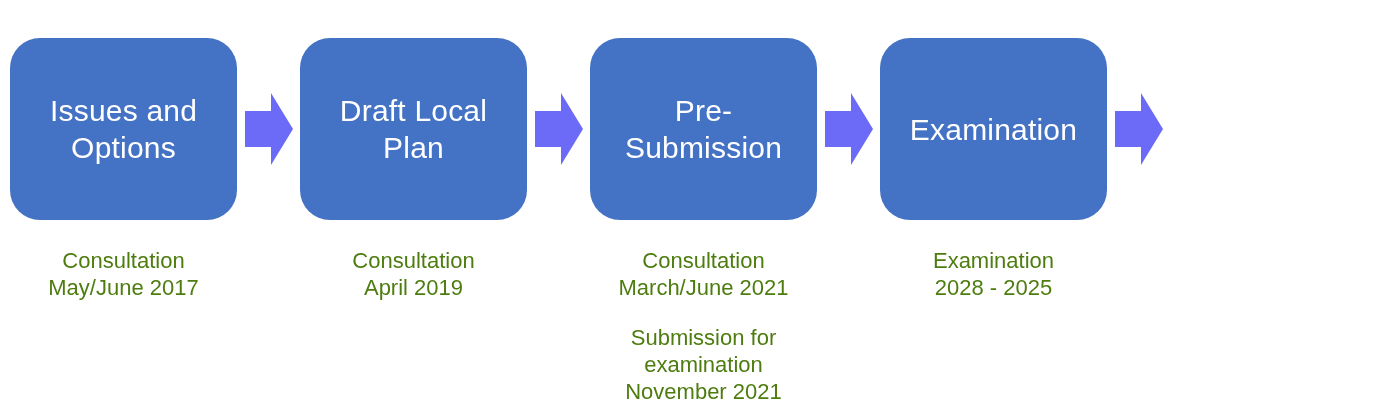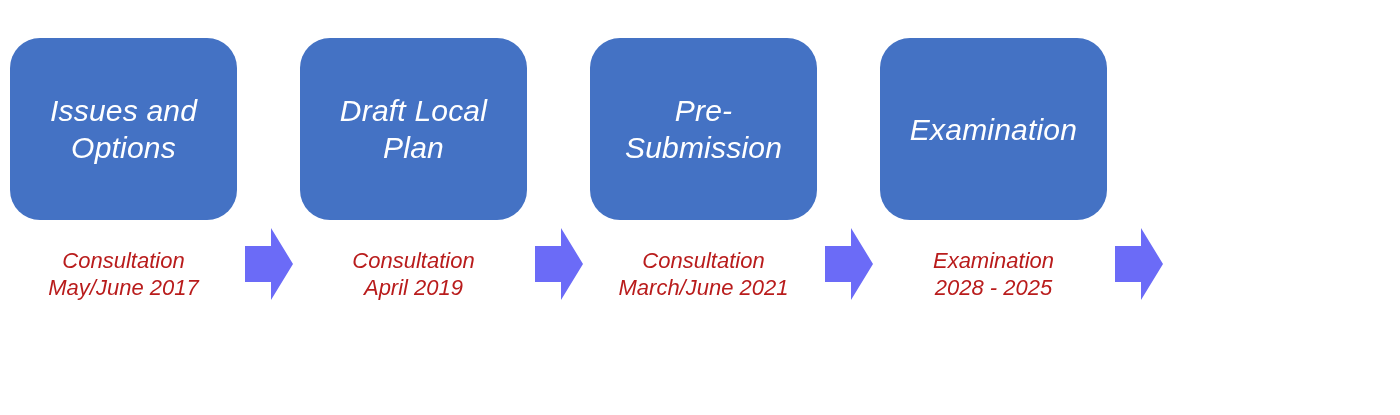--- a/index.html
+++ b/index.html
@@ -6,24 +6,23 @@
     margin: 0;
     padding: 0;
     background: #ffffff;
     width: 1400px;
     height: 415px;
     overflow: hidden;
     font-family: "Liberation Sans", sans-serif;
   }
   .flow {
     display: flex;
-    align-items: flex-end;
+    align-items: flex-start;
     padding: 38px 0 0 10px;
     width: 1390px;
-    font-style: italic;
   }
   .stage {
     flex: 0 0 auto;
     width: 227px;
     text-align: center;
   }
   .box {
     height: 182px;
     border-radius: 30px;
     background: #4472C4;
@@ -46,21 +45,21 @@
   }
   .arrow-svg {
     width: 48px;
     height: 74px;
     display: block;
   }
   .caption {
     margin-top: 27px;
     font-size: 22px;
     line-height: 27px;
-    color: #b91c1c;
+    color: #4d7c0f;
   }
   .caption-second {
     margin-top: 23px;
   }
 </style>
 </head>
 <body>
 
 <div class="flow">
 
@@ -106,20 +105,25 @@
     <div class="box">
       <div class="box-title">
         <div>Pre-</div>
         <div>Submission</div>
       </div>
     </div>
     <div class="caption">
       <div>Consultation</div>
       <div>March/June 2021</div>
     </div>
+    <div class="caption caption-second">
+      <div>Submission for</div>
+      <div>examination</div>
+      <div>November 2021</div>
+    </div>
   </div>
 
   <div class="gap">
     <svg class="arrow-svg" viewBox="0 0 48 74">
       <polygon points="0,19 26,19 26,1 48,37 26,73 26,55 0,55" fill="#6B6BF7"></polygon>
     </svg>
   </div>
 
   <div class="stage">
     <div class="box">

